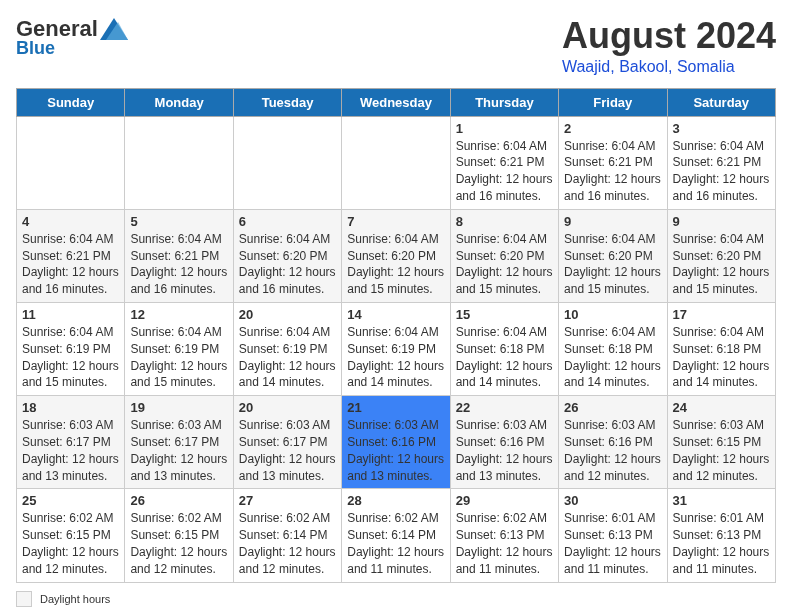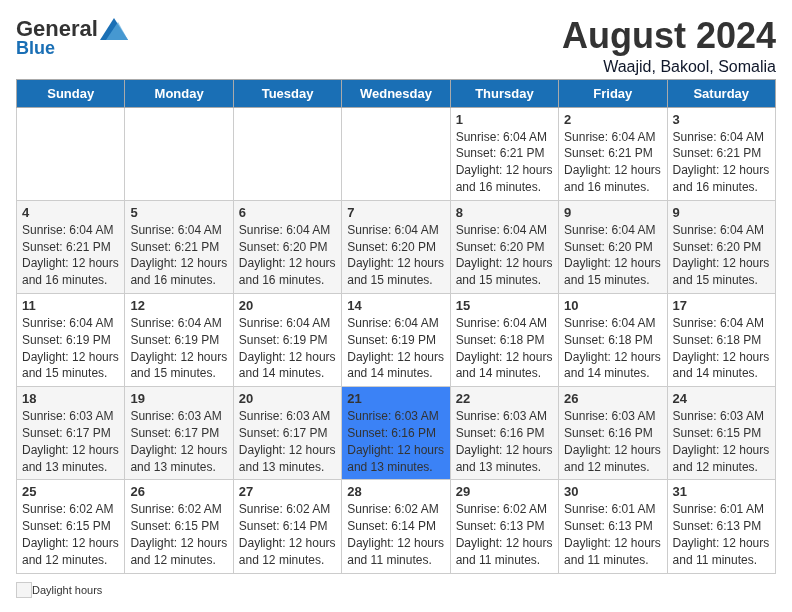--- a/index.html
+++ b/index.html
@@ -7,21 +7,21 @@
       font-family: Arial, sans-serif;
       background: #fff;
       width: 792px;
       min-height: 612px;
       padding: 16px;
     }
     .header {
       display: flex;
       justify-content: space-between;
       align-items: flex-start;
-      margin-bottom: 3px;
+      margin-bottom: 12px;
     }
     .logo {
       display: flex;
       flex-direction: column;
       align-items: flex-start;
     }
     .logo-text {
       display: flex;
       align-items: center;
       font-size: 22px;
@@ -29,31 +29,31 @@
       color: #333;
     }
     .logo-general { color: #333; }
     .logo-blue { color: #1a6fb5; }
     .logo-icon {
       width: 28px;
       height: 22px;
       margin-left: 2px;
     }
     .title-section {
-      text-align: right;
+      text-align: left;
     }
     .month-year {
       font-size: 36px;
       font-weight: bold;
       color: #333;
       line-height: 1.1;
     }
     .location {
       font-size: 16px;
-      color: #0f172a;
+      color: #1d4ed8;
       margin-top: 2px;
     }
     .calendar {
       width: 100%;
       border-collapse: collapse;
     }
     .calendar th {
       background: #1a6fb5;
       color: #fff;
       font-size: 13px;
@@ -87,21 +87,21 @@
       color: #333;
       line-height: 1.4;
     }
     .empty-cell {
       background: #fff !important;
     }
     .footer {
       margin-top: 8px;
       display: flex;
       align-items: center;
-      gap: 0;
+      gap: 8px;
       font-size: 11px;
       color: #333;
     }
     .daylight-box {
       width: 16px;
       height: 16px;
       background: #f5f5f5;
       border: 1px solid #ccc;
       display: inline-block;
     }

